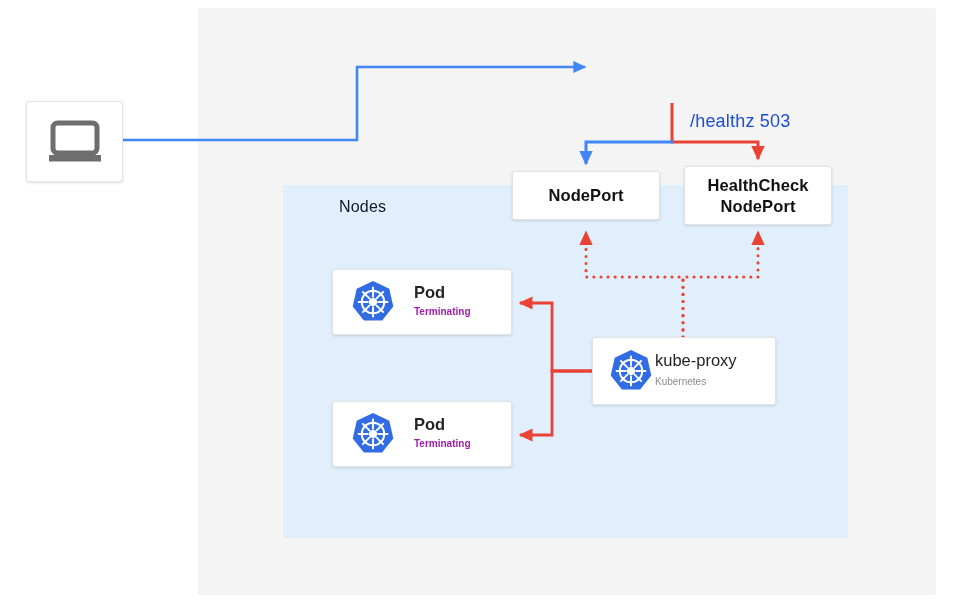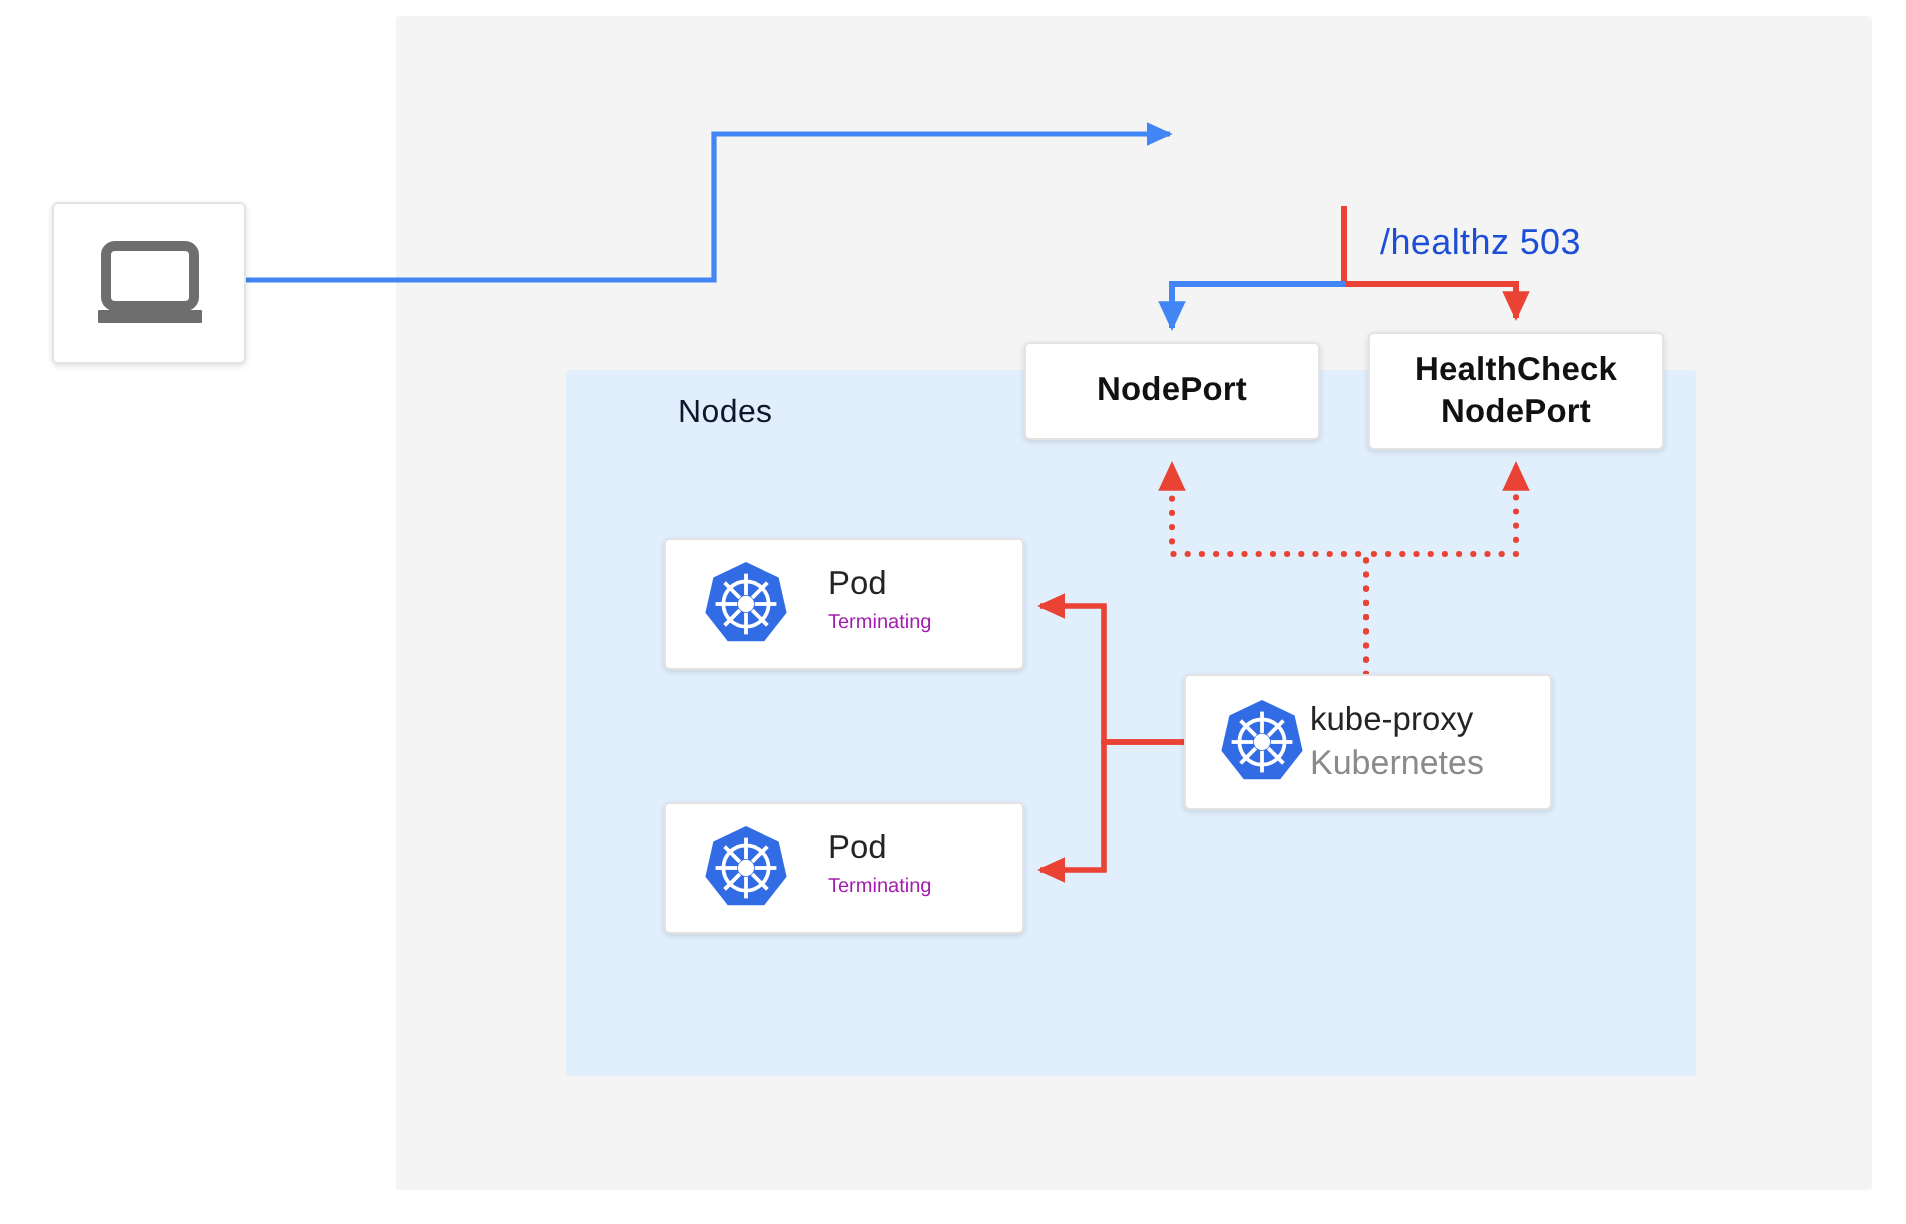--- a/index.html
+++ b/index.html
@@ -111,21 +111,21 @@
   .pod-card {
     left: 332px;
     width: 180px;
     height: 66px;
     display: flex;
     align-items: center;
     padding-left: 16px;
   }
   #pod-card-1 { top: 269px; }
   #pod-card-2 { top: 401px; }
-  .pod-text { margin-left: 17px; }
+  .pod-text { margin-left: 17px; font-weight: bold; }
   .pod-title {
     font-size: 16.5px;
     color: #242424;
     line-height: 20px;
   }
   .pod-sub {
     font-size: 10px;
     color: #a21caf;
     line-height: 20px;
   }
@@ -139,21 +139,21 @@
     align-items: center;
     padding-left: 14px;
   }
   #kubeproxy-card .kp-text { }
   .kp-title {
     font-size: 16.5px;
     color: #242424;
     line-height: 21px;
   }
   .kp-sub {
-    font-size: 17px;
+    font-size: 10px;
     color: #8a8a8a;
     line-height: 21px;
   }
   
   #healthz-label {
     position: absolute;
     left: 690px;
     top: 111px;
     font-size: 18px;
     font-weight: normal;

